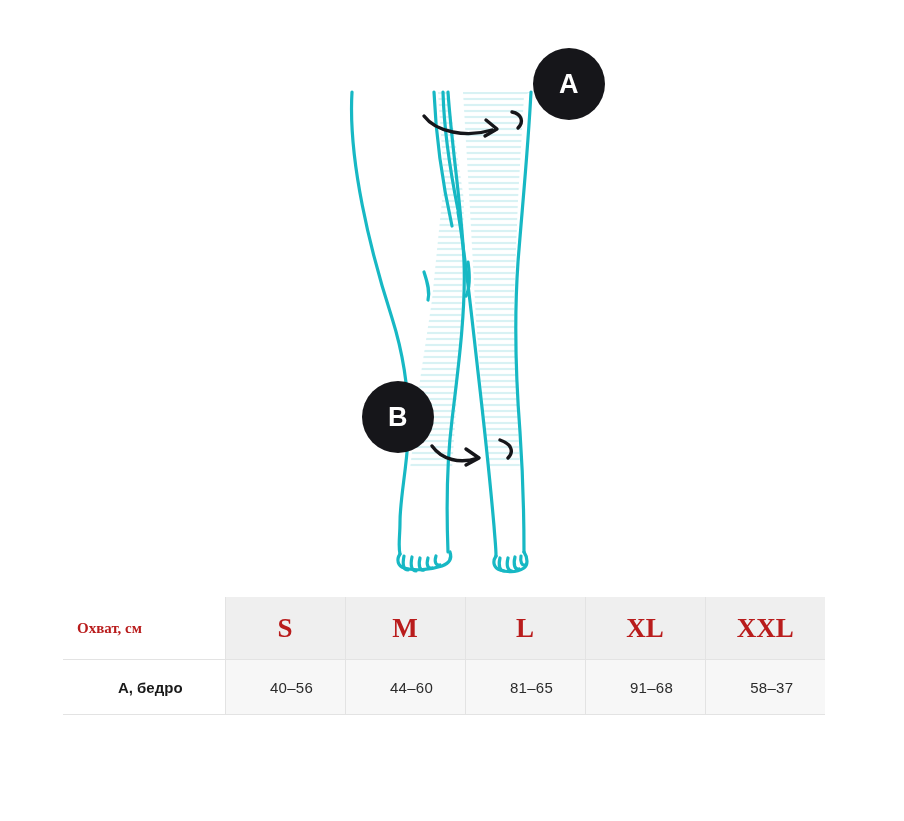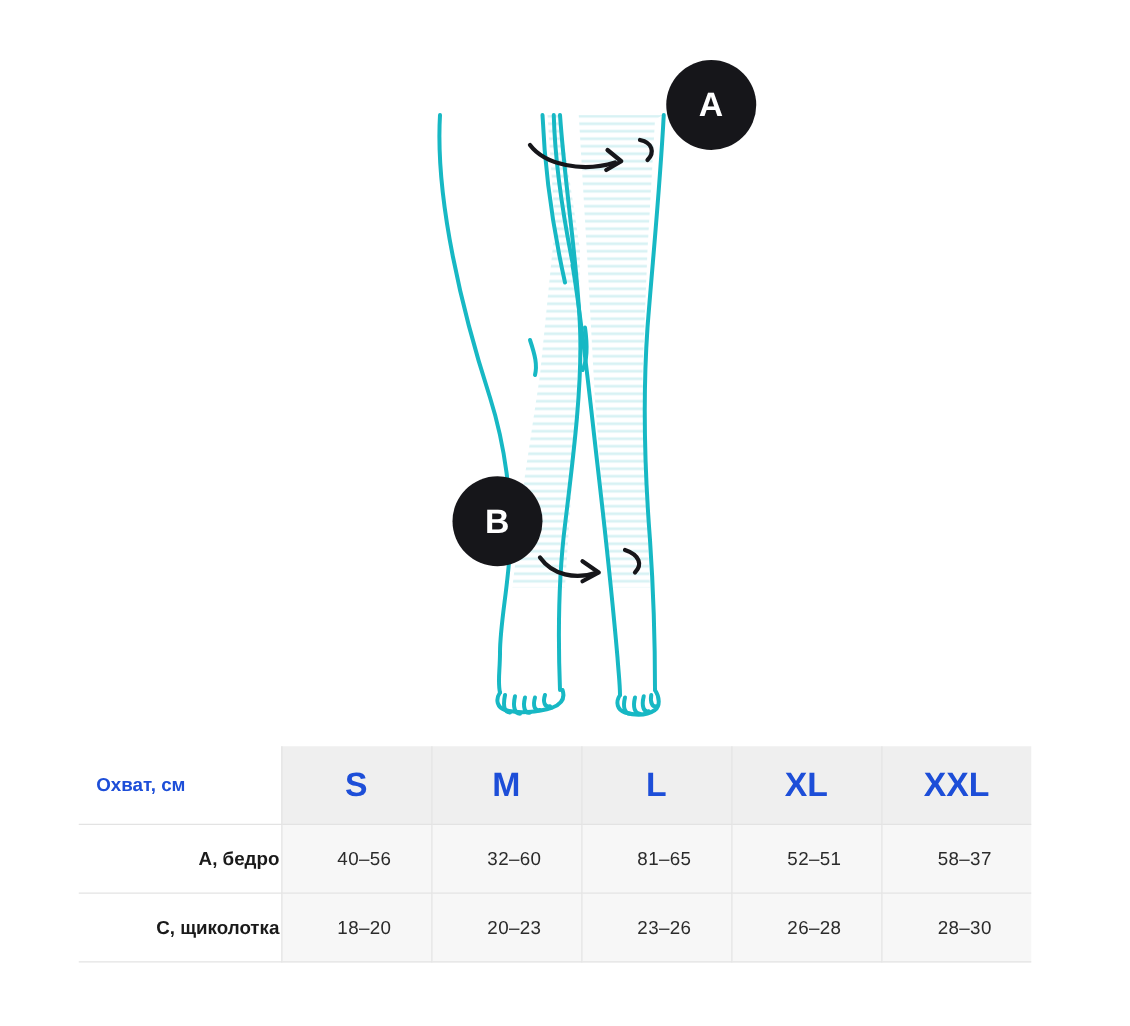--- a/index.html
+++ b/index.html
@@ -73,35 +73,36 @@
     text-align: center;
     vertical-align: middle;
     font-size: 15px;
     color: #2b2b2b;
     font-weight: normal;
   }
   table.size-table thead th {
     background: #efefef;
     font-size: 27px;
     font-weight: bold;
-    color: #1d4ed8;
+    color: #b91c1c;
     height: 60px;
+    font-family: Liberation Serif, serif;
   }
   table.size-table thead th.corner {
     background: #ffffff;
     font-size: 15px;
     font-weight: bold;
     text-align: left;
     padding-left: 14px;
   }
   table.size-table tbody th.row-label {
     background: #ffffff;
     font-size: 15px;
     font-weight: bold;
-    text-align: right;
+    text-align: center;
     padding-left: 14px;
     color: #1a1a1a;
   }
   table.size-table tbody td {
     background: #f7f7f7;
     padding-left: 14px;
   }
   table.size-table tbody tr td {
     letter-spacing: 0.3px;
   }
@@ -236,30 +237,22 @@
           <th>M</th>
           <th>L</th>
           <th>XL</th>
           <th>XXL</th>
         </tr>
       </thead>
       <tbody>
         <tr>
           <th class="row-label">A, бедро</th>
           <td>40–56</td>
-          <td>32–60</td>
+          <td>44–60</td>
           <td>81–65</td>
-          <td>52–51</td>
+          <td>91–68</td>
           <td>58–37</td>
-        </tr>
-        <tr>
-          <th class="row-label">C, щиколотка</th>
-          <td>18–20</td>
-          <td>20–23</td>
-          <td>23–26</td>
-          <td>26–28</td>
-          <td>28–30</td>
         </tr>
       </tbody>
     </table>
   </div>
 
 </div>
 
 </body></html>

